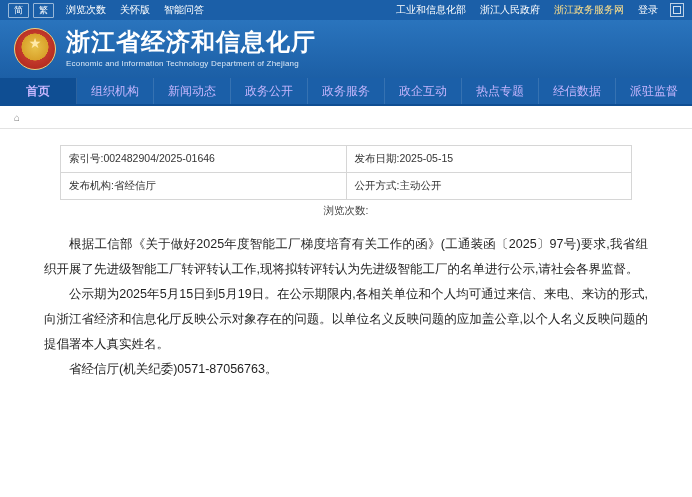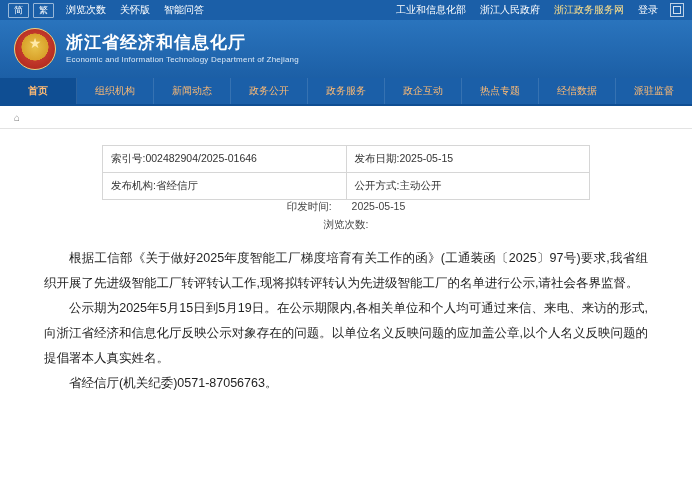--- a/index.html
+++ b/index.html
@@ -88,21 +88,21 @@
     text-align: center;
     color: #ffe9a8;
     font-size: 14px;
     line-height: 14px;
   }
   .org {
     color: #fff;
     line-height: 1.1;
   }
   .org .cn {
-    font-size: 17px;
+    font-size: 24px;
     font-weight: bold;
     letter-spacing: 1px;
     font-family: "DejaVu Sans", "Liberation Sans", sans-serif;
   }
   .org .en {
     font-size: 8px;
     margin-top: 4px;
     color: #dce9f6;
     letter-spacing: 0.2px;
   }
@@ -138,22 +138,22 @@
     text-align: center;
     flex: none;
   }
 
   
   .nav {
     height: 26px;
     background: #1b5fa8;
     display: flex;
     align-items: stretch;
-    color: #fdba74;
-    font-size: 10px;
+    color: #c4b5fd;
+    font-size: 12px;
     border-bottom: 2px solid #0f4e93;
   }
   .nav .nav-item {
     flex: 1;
     display: flex;
     align-items: center;
     justify-content: center;
     white-space: nowrap;
     border-right: 1px solid rgba(255,255,255,0.12);
   }
@@ -179,21 +179,21 @@
 
   
   .sheet {
     background: #fff;
     padding: 10px 22px 0 22px;
     box-sizing: border-box;
   }
 
   
   .meta {
-    width: 488px;
+    width: 572px;
     margin: 6px auto 0 auto;
     border-collapse: collapse;
     font-size: 10.5px;
     color: #333;
   }
   .meta td {
     border: 1px solid #d6d6d6;
     padding: 4px 8px;
     height: 18px;
   }
@@ -292,23 +292,20 @@
         <span>发布机构:</span><span>省经信厅</span>
       </td>
       <td>
         <span>公开方式:</span><span>主动公开</span>
       </td>
     </tr>
   </tbody>
     </table>
 
 
-  <div class="doc-subinfo">
-    <span>印发时间:</span><span>2025-05-15</span>
-  </div>
   <div class="doc-hits">
     <span>浏览次数:</span><span></span>
   </div>
 
   <div class="body-text">
     <p>根据工信部《关于做好2025年度智能工厂梯度培育有关工作的函》(工通装函〔2025〕97号)要求,我省组织开展了先进级智能工厂转评转认工作,现将拟转评转认为先进级智能工厂的名单进行公示,请社会各界监督。</p>
     <p>公示期为2025年5月15日到5月19日。在公示期限内,各相关单位和个人均可通过来信、来电、来访的形式,向浙江省经济和信息化厅反映公示对象存在的问题。以单位名义反映问题的应加盖公章,以个人名义反映问题的提倡署本人真实姓名。</p>
     <p>省经信厅(机关纪委)0571-87056763。</p>
 
   </div>

